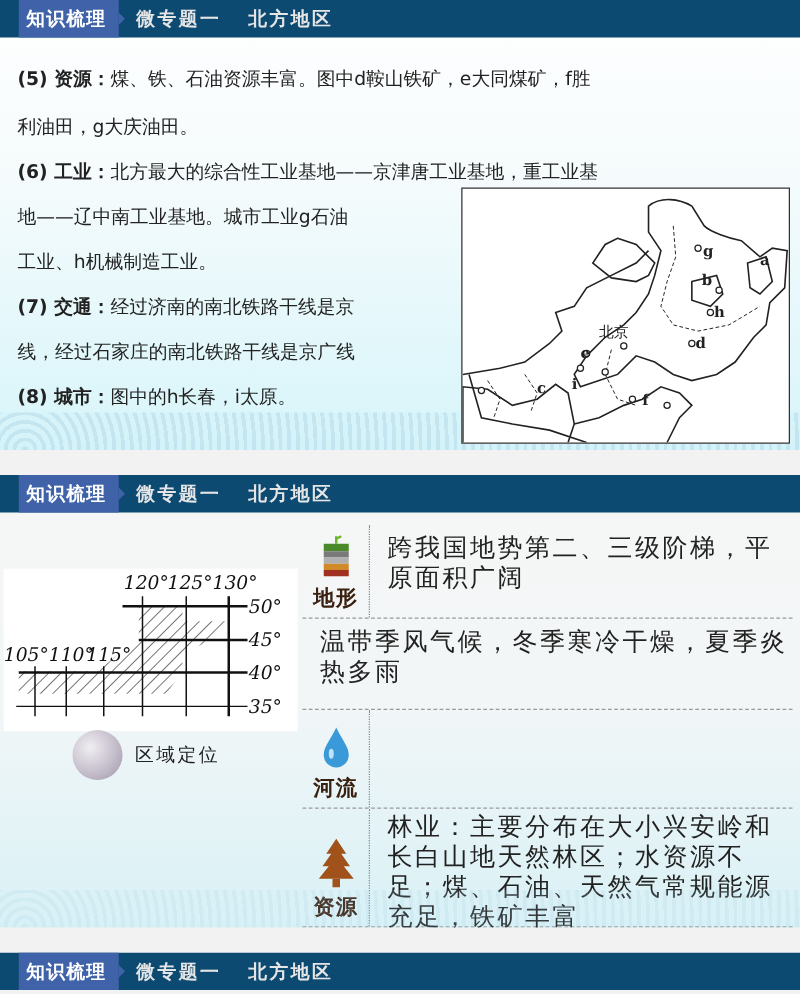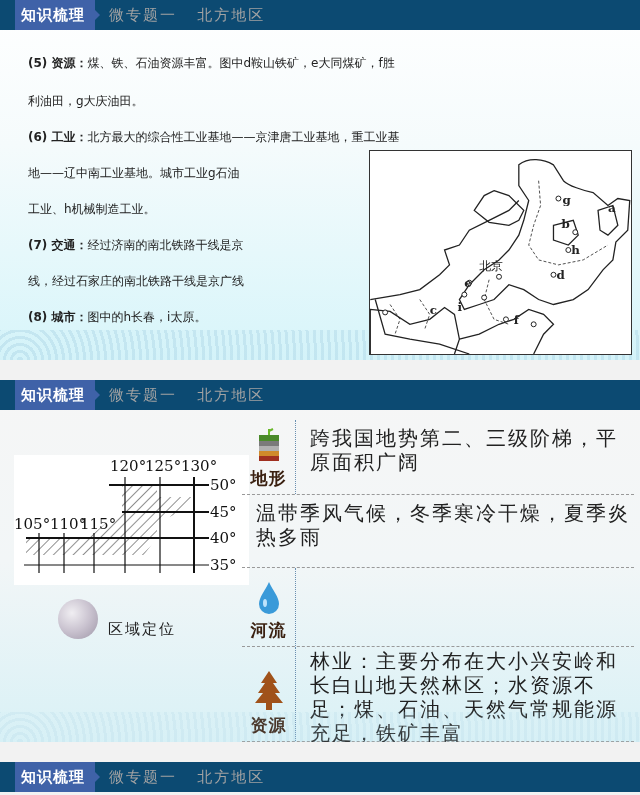--- a/index.html
+++ b/index.html
@@ -1,35 +1,35 @@
 <!DOCTYPE html>
 <html><head>
 <meta charset="utf-8">
 <style>
   html, body { margin:0; padding:0; }
   body { width:640px; height:795px; overflow:hidden; background:#f2f2f2; font-family:"DejaVu Sans", sans-serif; position:relative; }
   .slide { position:absolute; left:0; width:640px; overflow:hidden; }
   .banner { position:absolute; left:0; top:0; width:640px; height:30px; background:#0c4a72; display:flex; align-items:center; }
   .banner .tag { background:#3f62a8; height:30px; width:80px; display:flex; align-items:center; padding-left:6px; box-sizing:border-box; color:#fff; font-size:15px; font-weight:bold; letter-spacing:1px; position:relative;margin-left:15px; }
   .banner .tag:after { content:""; position:absolute; right:-5px; top:10px; border-left:5px solid #3f62a8; border-top:5px solid transparent; border-bottom:5px solid transparent; }
-  .banner .title { color:#a3a3a3; font-size:15px; font-weight:normal; padding-left:14px; letter-spacing:2px; white-space:pre; }
+  .banner .title { color:#e5e5e5; font-size:15px; font-weight:bold; padding-left:14px; letter-spacing:2px; white-space:pre; }
   .waves { position:absolute; left:0; right:0; bottom:0; height:30px;
     background: repeating-radial-gradient(circle at 20px 30px, rgba(160,205,225,0.55) 0 3px, rgba(200,235,245,0.3) 3px 7px);
     opacity:0.7; }
   
   #s1 { top:0; height:360px; background:linear-gradient(#ffffff 0%, #f5fbfc 40%, #d7f5fa 100%); }
-  .para { position:absolute; left:28px; font-size:12px; color:#222; line-height:34px; font-family:"DejaVu Sans", sans-serif; }
+  .para { position:absolute; left:14px; font-size:15px; color:#222; line-height:34px; font-family:"DejaVu Sans", sans-serif; }
   .para b { font-weight:bold; }
   .map { position:absolute; left:369px; top:150px; width:263px; height:205px; background:#fff; border:1px solid #333; box-sizing:border-box; }
   .map svg { width:100%; height:100%; }
   .maplabel { font-family:"DejaVu Serif", serif; font-size:12px; font-weight:bold; fill:#222; }
   
   #s2 { top:380px; height:362px; background:linear-gradient(#f6f6f6 0%, #f2f6f7 50%, #d9f1f6 100%); }
-  .grid-fig { position:absolute; left:14px; top:75px; width:235px; height:130px; background:#fff; }
-  .globe-row { position:absolute; left:58px; top:219px; display:flex; align-items:flex-end; }
+  .grid-fig { position:absolute; left:3px; top:75px; width:235px; height:130px; background:#fff;font-style:italic; }
+  .globe-row { position:absolute; left:58px; top:204px; display:flex; align-items:center; }
   .globe { width:40px; height:40px; border-radius:50%; background:radial-gradient(circle at 35% 35%, #f0eef2 0%, #c9c2cf 50%, #9d95a6 100%); margin-right:10px; }
   .globe-label { font-size:15px; color:#222; letter-spacing:2px; }
   .row { position:absolute; left:242px; width:392px; display:flex; border-bottom:1px dashed #999; }
   .row:last-child { border-bottom:none; }
   .row .head { width:54px; display:flex; flex-direction:column; align-items:center; justify-content:flex-end; padding-bottom:4px; border-right:1px dotted #6a8fb0; box-sizing:border-box;font-family:Liberation Serif, serif; }
   .row .head .ico { width:36px; height:36px; margin-bottom:4px; }
   .row .head .lbl { font-size:17px; color:#3a2010; font-weight:bold; letter-spacing:1px; }
   .row .body { flex:1; padding:6px 0 0 14px; font-size:20px; line-height:24px; color:#222; letter-spacing:2px; }
   
   #s3 { top:762px; height:33px; background:#f2f2f2; }

